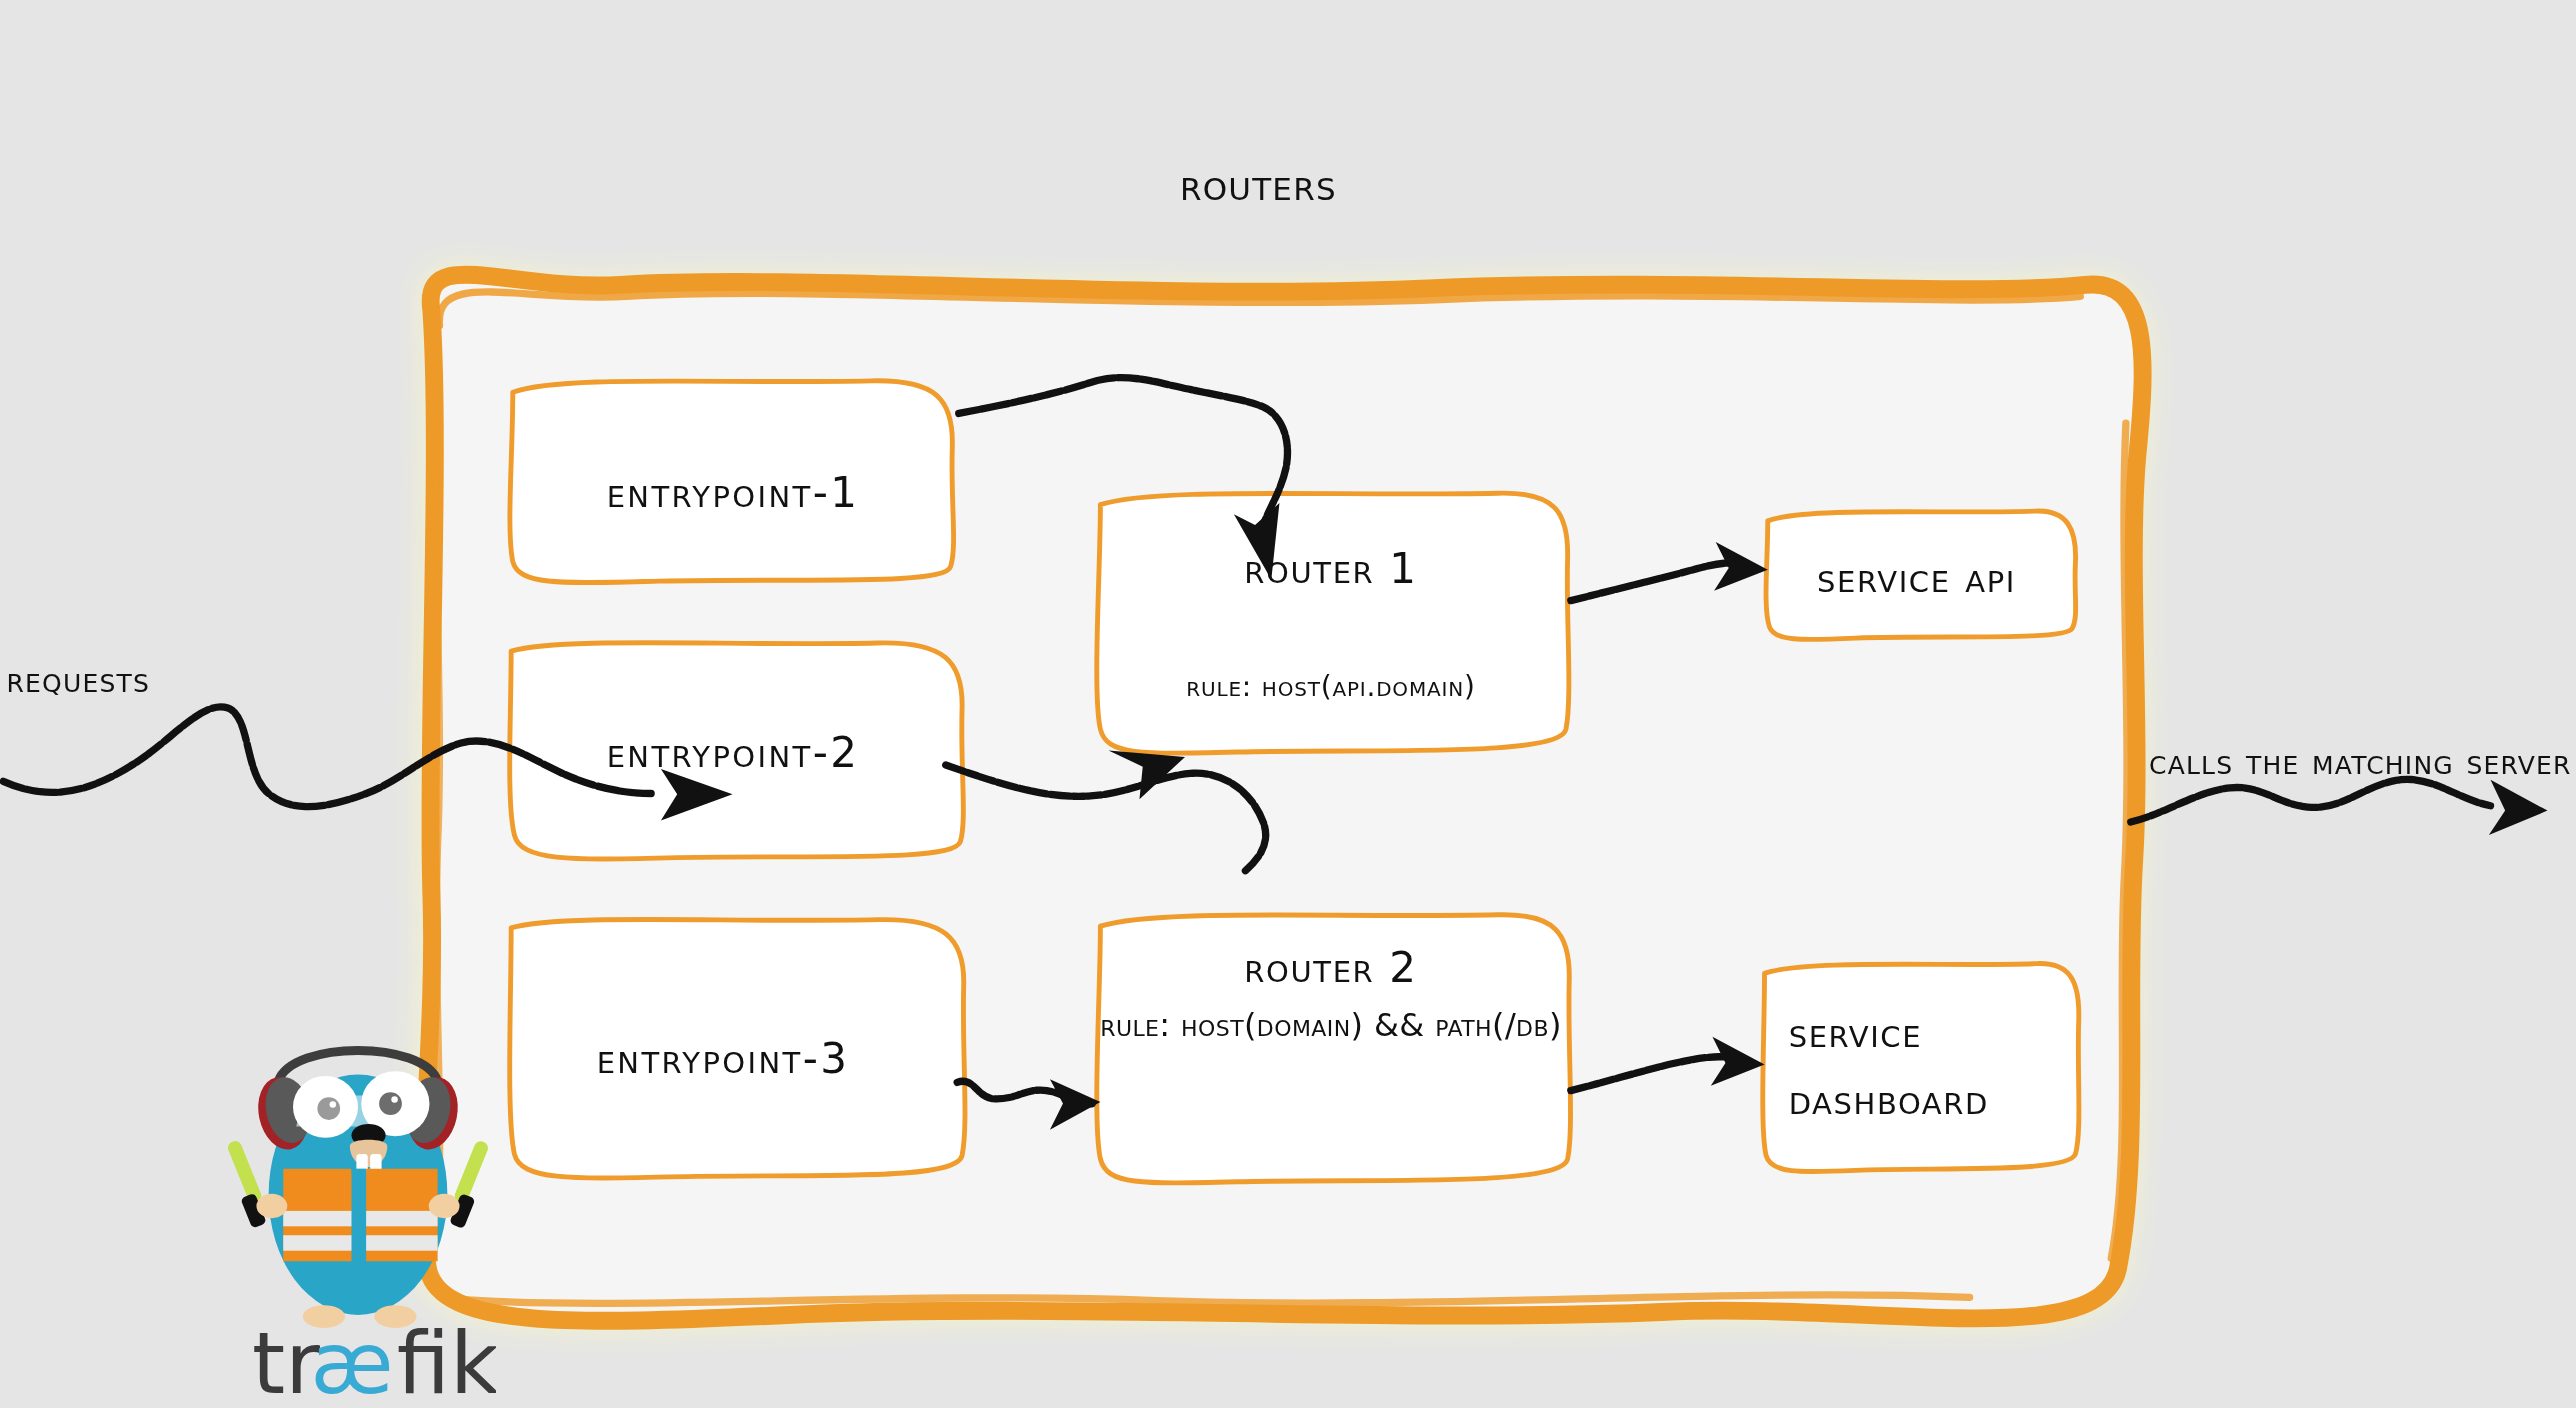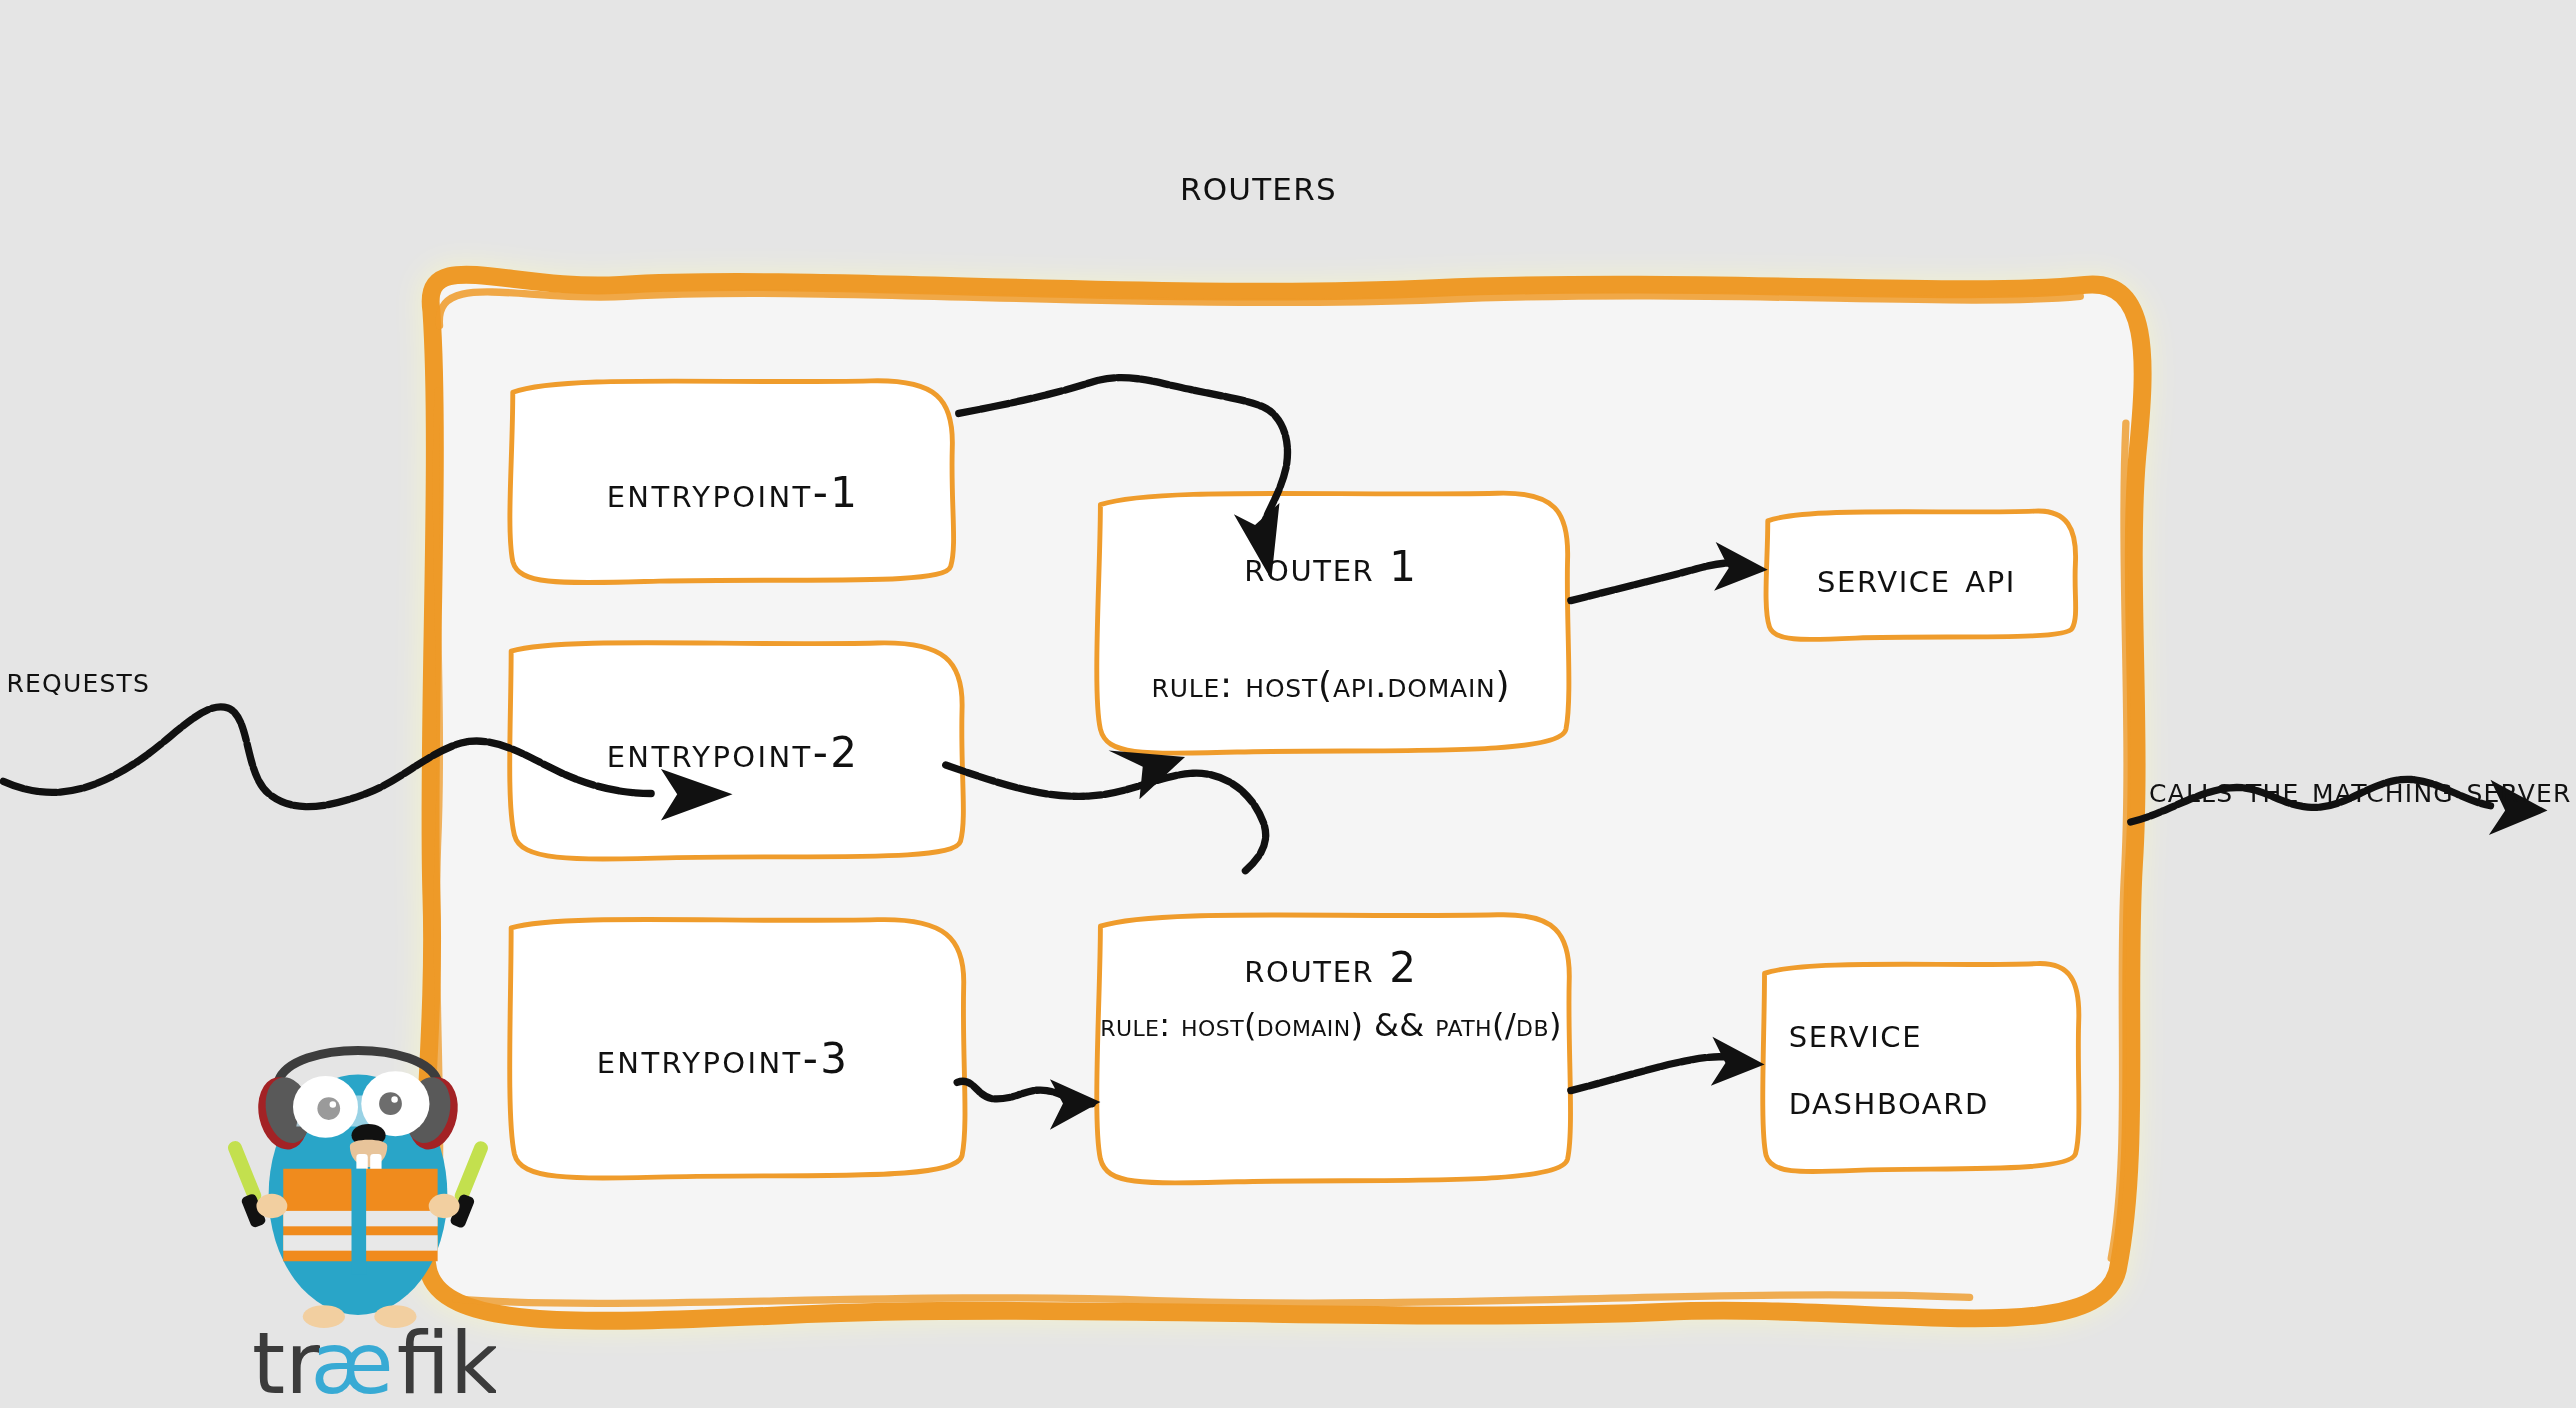--- a/index.html
+++ b/index.html
@@ -41,34 +41,34 @@
     position: absolute;
     font-size: 44px;
     left: 1180px;
     top: 159px;
   }
   .edge-label {
     position: absolute;
     font-size: 36px;
   }
   #requests-label { left: 6.5px;  top: 659px; }
-  #calls-label    { left: 2149px; top: 769px; }
+  #calls-label    { left: 2149px; top: 741px; }
 
   
   .box-text {
     position: absolute;
     display: flex;
     flex-direction: column;
     justify-content: center;
     align-items: center;
     text-align: center;
   }
   .ep-label     { font-size: 42px; letter-spacing: 2.4px; }
   .router-title { font-size: 42px; letter-spacing: 1.6px; }
-  .router-line  { font-size: 36px; letter-spacing: 0.8px; }
+  .router-line  { font-size: 28px; letter-spacing: 0.8px; }
   .router-line-sm { font-size: 32px; letter-spacing: 0.4px; }
   .svc-label    { font-size: 41px; letter-spacing: 1.6px; }
 
   #ep1-text { left: 513px; top: 399px; width: 440px; height: 187px; }
   #ep2-text { left: 513px; top: 651px; width: 440px; height: 203px; }
   #ep3-text { left: 488px; top: 936px; width: 440px; height: 244px; padding-left: 15px; }
 
   #router1-text {
     left: 1103px; top: 505px; width: 456px; height: 236px;
     justify-content: space-around;

